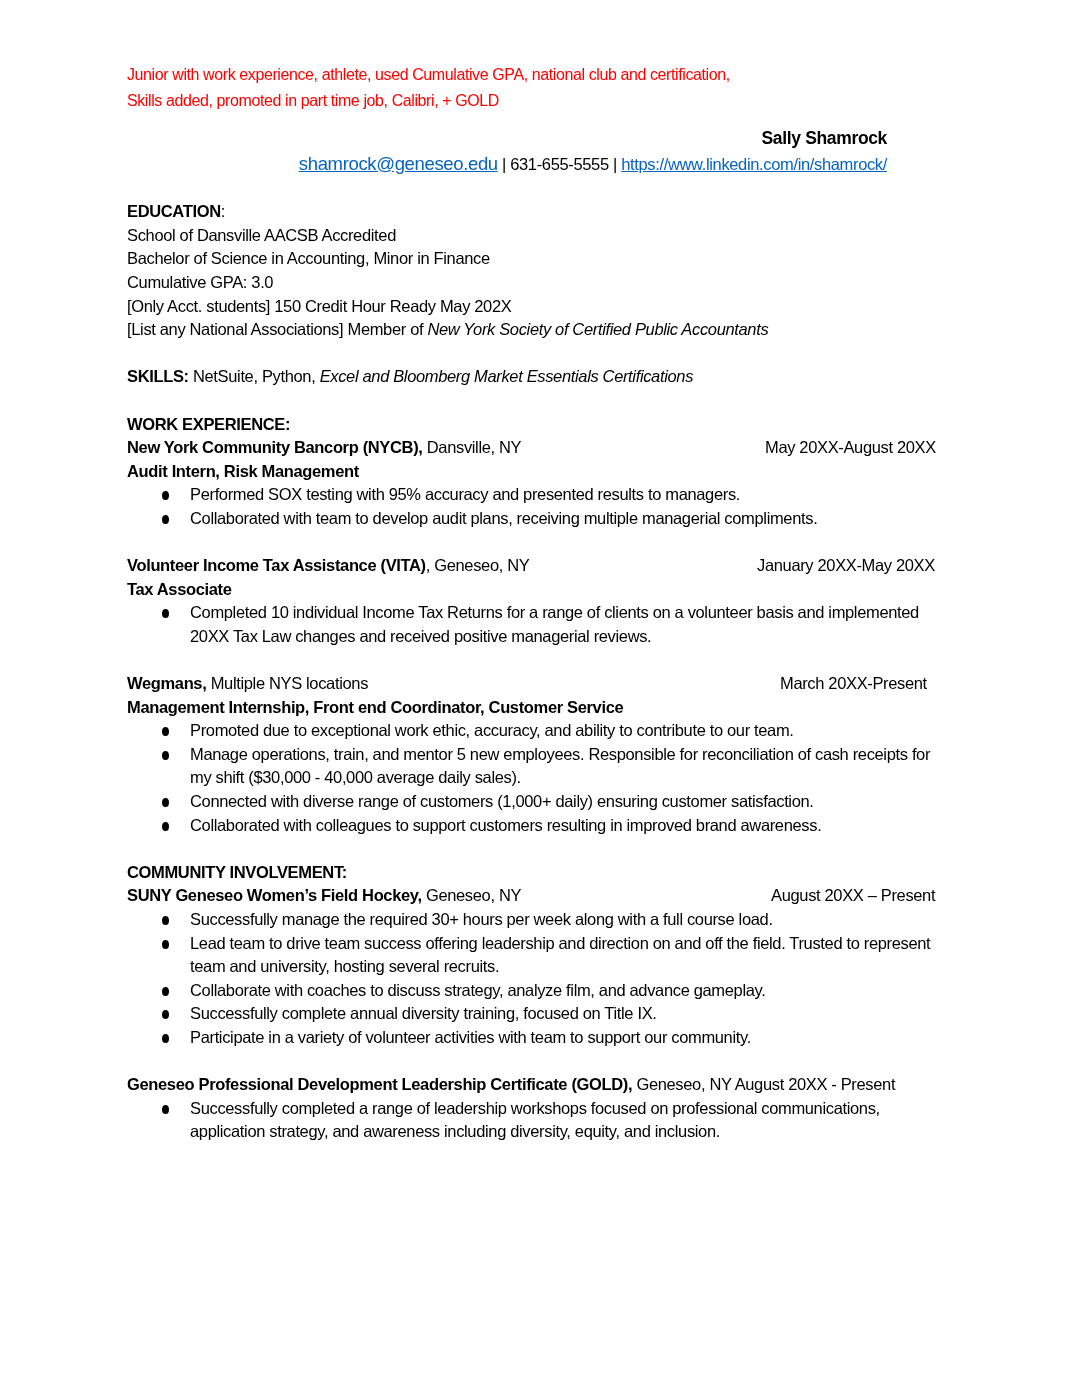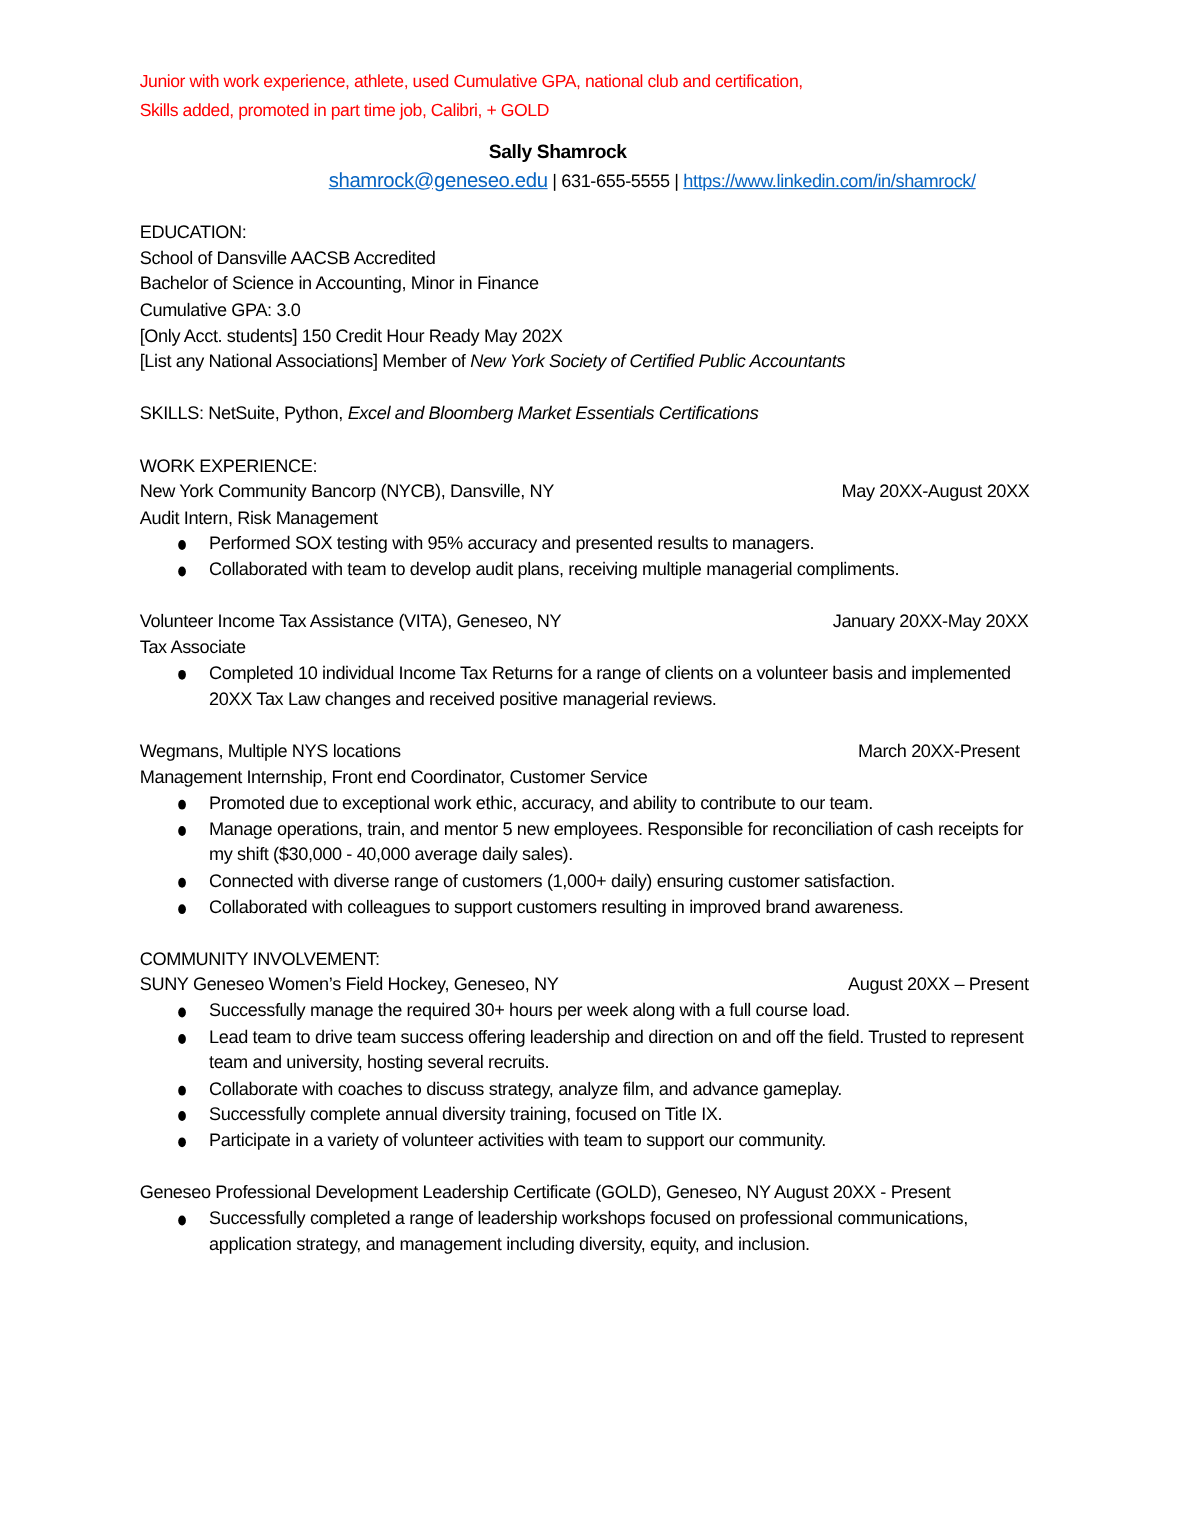--- a/index.html
+++ b/index.html
@@ -4,26 +4,26 @@
 <style>
   html, body { margin: 0; padding: 0; background: #ffffff; }
   body {
     width: 1077px; height: 1393px; position: relative; overflow: hidden;
     font-family: "Liberation Sans", sans-serif;
     color: #000;
   }
   .page { position: absolute; left: 127px; top: 62px; width: 830px; font-size: 16.5px; letter-spacing: -0.35px; }
   .line { height: 23.6px; line-height: 23.6px; white-space: nowrap; position: relative; }
   .note { color: #ff0000; font-size: 16px; height: 26px; line-height: 26px; letter-spacing: -0.4px; }
-  .name { text-align: center; font-weight: bold; font-size: 17.5px; margin-top: 13px; width: 760px; }
+  .name { text-align: right; font-weight: bold; font-size: 17.5px; margin-top: 13px; width: 760px; }
   .contact { text-align: right; width: 760px; height: 26px; line-height: 26px; }
   .contact a { color: #0563c1; text-decoration: underline; }
   .contact .email { font-size: 18.5px; }
   .gap { height: 23.6px; }
-  .b { font-weight: normal; }
+  .b { font-weight: bold; }
   .i { font-style: italic; }
   .right { position: absolute; top: 0; }
   ul { list-style: none; margin: 0; padding: 0; }
   li { position: relative; padding-left: 63px; line-height: 23.6px; width: 760px; white-space: normal; }
   li .dot { position: absolute; left: 35px; top: 8px; width: 7px; height: 9px; border-radius: 50%; background: #000; }
 </style>
 </head>
 <body>
 
 <div class="page">
@@ -116,17 +116,17 @@
     </ul>
   </div>
 
   <div class="gap"></div>
 
   <div>
     <div class="line">
       <span class="b">Geneseo Professional Development Leadership Certificate (GOLD),</span><span> Geneseo, NY  August 20XX - Present</span>
     </div>
     <ul>
-      <li style="width:700px"><span class="dot"></span><span>Successfully completed a range of leadership workshops focused on professional communications, application strategy, and management including diversity, equity, and inclusion.</span></li>
+      <li style="width:700px"><span class="dot"></span><span>Successfully completed a range of leadership workshops focused on professional communications, application strategy, and awareness including diversity, equity, and inclusion.</span></li>
     </ul>
   </div>
 
 </div>
 
 </body></html>

